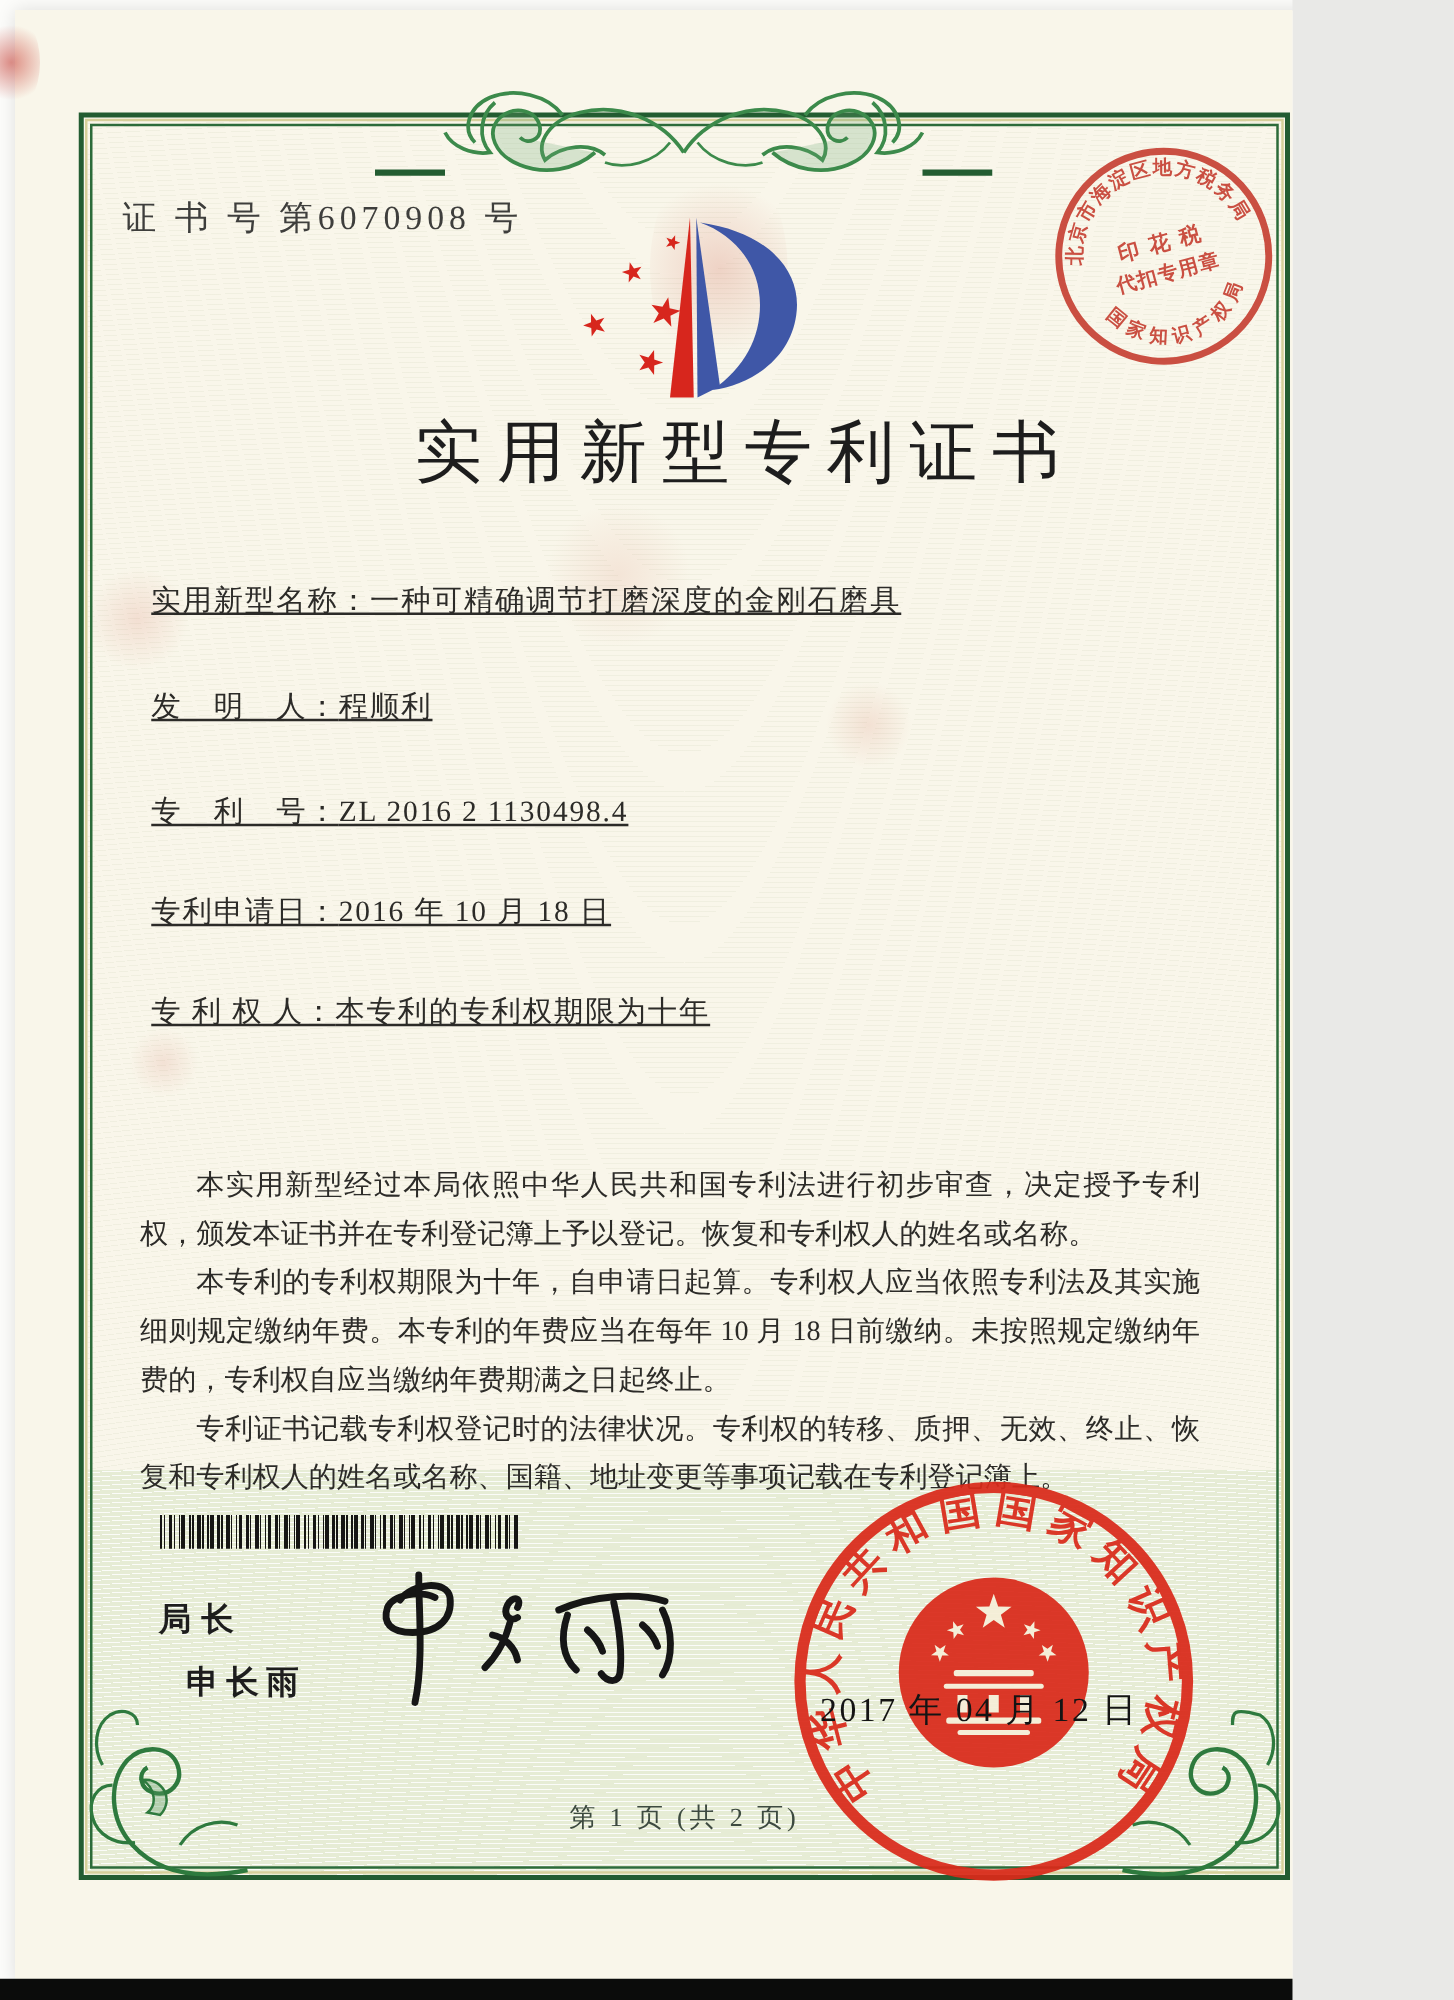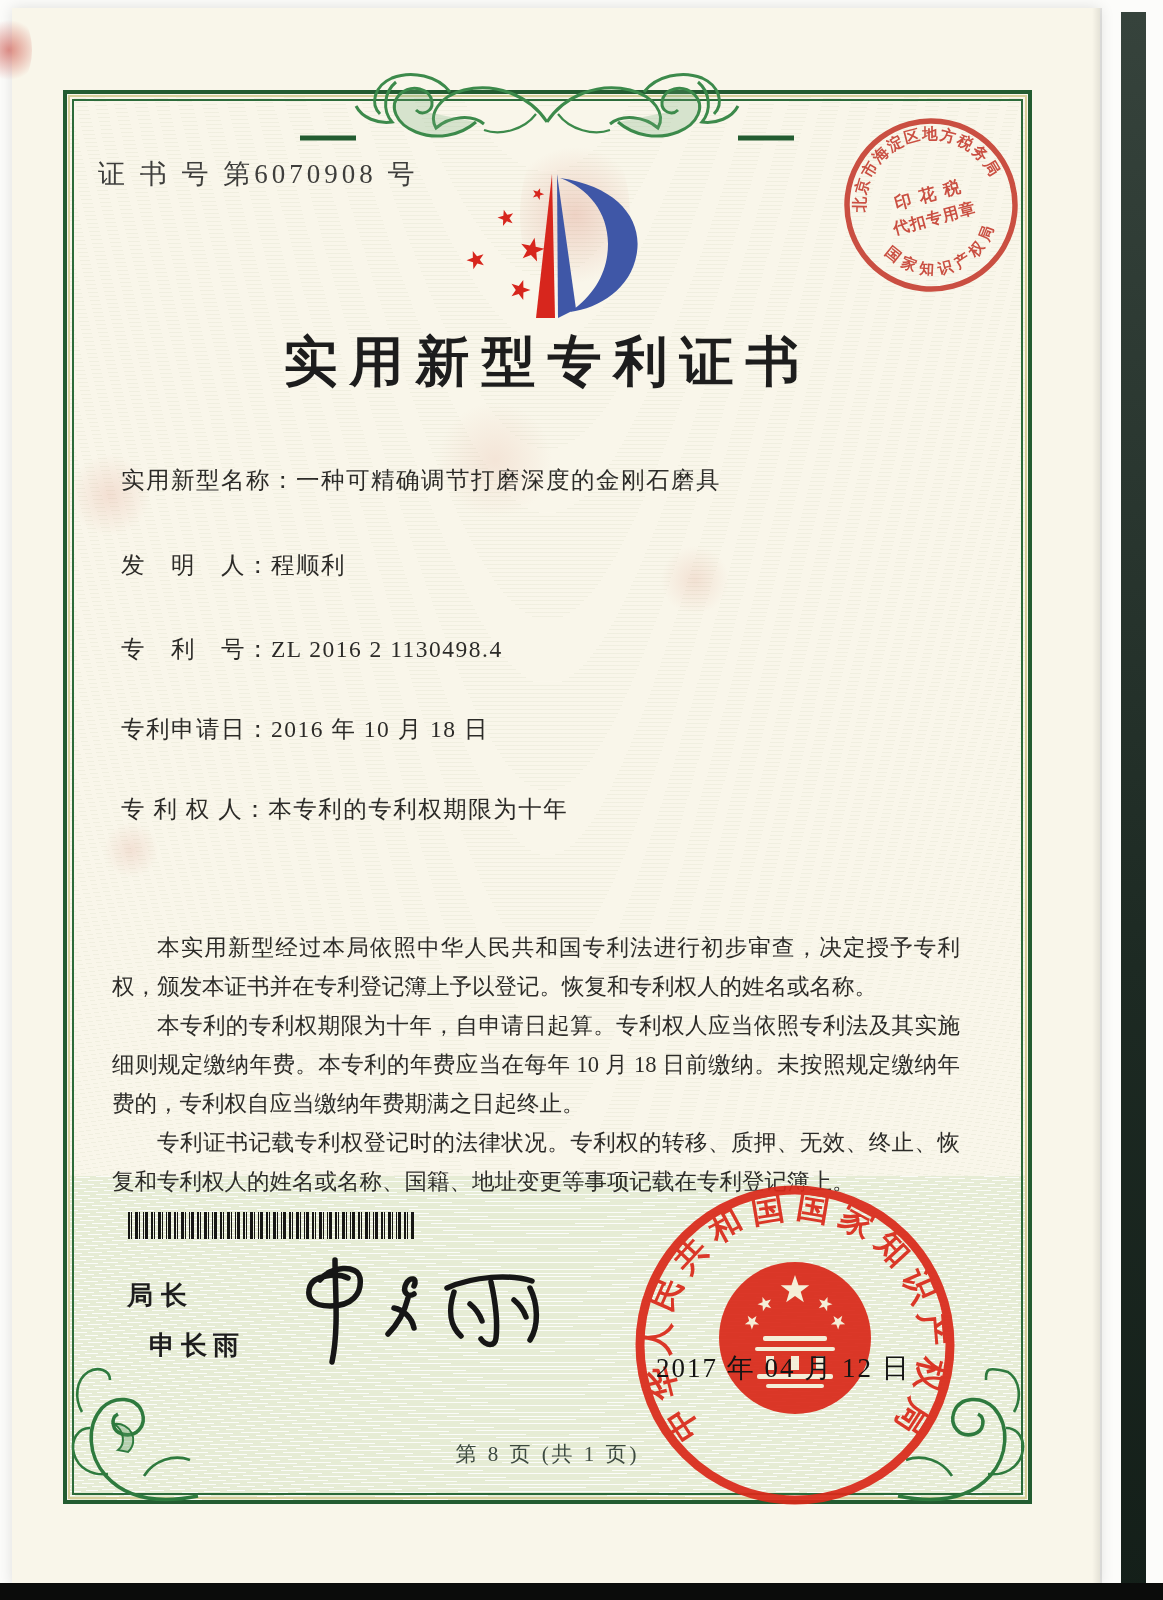--- a/index.html
+++ b/index.html
@@ -1,16 +1,16 @@
 <!DOCTYPE html>
 <html><head>
 <meta charset="utf-8">
 <style>
   html,body{margin:0;padding:0;background:#e9e9e7;}
-  .stage{position:relative;width:1163px;height:1600px;overflow:hidden;
+  .stage{position:relative;width:1034px;height:1600px;overflow:hidden;
          background:#fcfcfa;font-family:"Liberation Serif","DejaVu Serif",serif;}
   
   .paper{position:absolute;left:12px;top:8px;width:1088px;height:1578px;
          background:#f9f6ea;box-shadow:0 0 14px rgba(0,0,0,.12);}
   .paper-edge-shade{position:absolute;left:1092px;top:8px;width:10px;height:1578px;
          background:linear-gradient(to right, rgba(0,0,0,0), rgba(0,0,0,.10));}
   .book-strip{position:absolute;left:1121px;top:12px;width:25px;height:1588px;
          background:linear-gradient(to bottom,#36433c,#1d2a23 60%,#141f19);}
   .scanner-bottom{position:absolute;left:0;top:1583px;width:1163px;height:17px;background:#0b0c0b;}
 
@@ -26,23 +26,23 @@
          background-image:repeating-radial-gradient(ellipse 1700px 760px at 50% 1850px,
             rgba(255,255,255,.85) 0px, rgba(255,255,255,.85) 1.6px, rgba(255,255,255,0) 1.6px, rgba(255,255,255,0) 8px);}
   .faint-waves{position:absolute;left:70px;top:96px;width:955px;height:1080px;opacity:.18;
          background-image:repeating-radial-gradient(ellipse 1700px 760px at 50% 1700px,
             rgba(150,165,120,.5) 0px, rgba(150,165,120,.5) 1.4px, rgba(0,0,0,0) 1.4px, rgba(0,0,0,0) 9px);}
 
   .stain{position:absolute;border-radius:50%;pointer-events:none;}
 
   .cert-no{position:absolute;left:98px;top:156px;font-size:27px;letter-spacing:4px;color:#3e3e3c;}
   .title{position:absolute;left:63px;top:326px;width:969px;text-align:center;
-         font-size:54px;font-weight:bold;letter-spacing:12px;color:#1d1d1d;}
-
-  .field{position:absolute;left:121px;font-size:23.5px;color:#2c2b28;letter-spacing:1.5px;white-space:nowrap;}
+         font-size:54px;font-weight:normal;letter-spacing:12px;color:#1d1d1d;padding-left:48px;}
+
+  .field{position:absolute;left:121px;font-size:23.5px;color:#2c2b28;letter-spacing:1.5px;white-space:nowrap;text-decoration:underline;}
   .f0{top:464px}.f1{top:549px}.f2{top:633px}.f3{top:713px}.f4{top:793px}.f5{top:869px}
 
   .body-text{position:absolute;left:112px;top:928px;width:848px;color:#2c2b28;}
   .body-text p{margin:0;text-indent:2em;font-size:22.5px;line-height:39px;
          text-align:justify;text-justify:inter-ideograph;}
 
   .barcode{position:absolute;left:128px;top:1212px;width:287px;height:27px;
          background-image:repeating-linear-gradient(90deg,
            #161614 0 2px, rgba(0,0,0,0) 2px 3px,
            #161614 3px 4px, rgba(0,0,0,0) 4px 7px,
@@ -214,15 +214,15 @@
         <rect x="163" y="178" width="8" height="14"></rect>
         <rect x="188" y="178" width="8" height="14"></rect>
         <rect x="129" y="196" width="76" height="5" rx="2"></rect>
         <rect x="138" y="206" width="58" height="4" rx="2"></rect>
       </g>
     </g>
   </svg>
 
   <div class="issue-date">2017 年 04 月 12 日</div>
 
-  <div class="page-footer">第 8 页 (共 1 页)</div>
+  <div class="page-footer">第 1 页 (共 2 页)</div>
 
 </div>
 
 </body></html>

